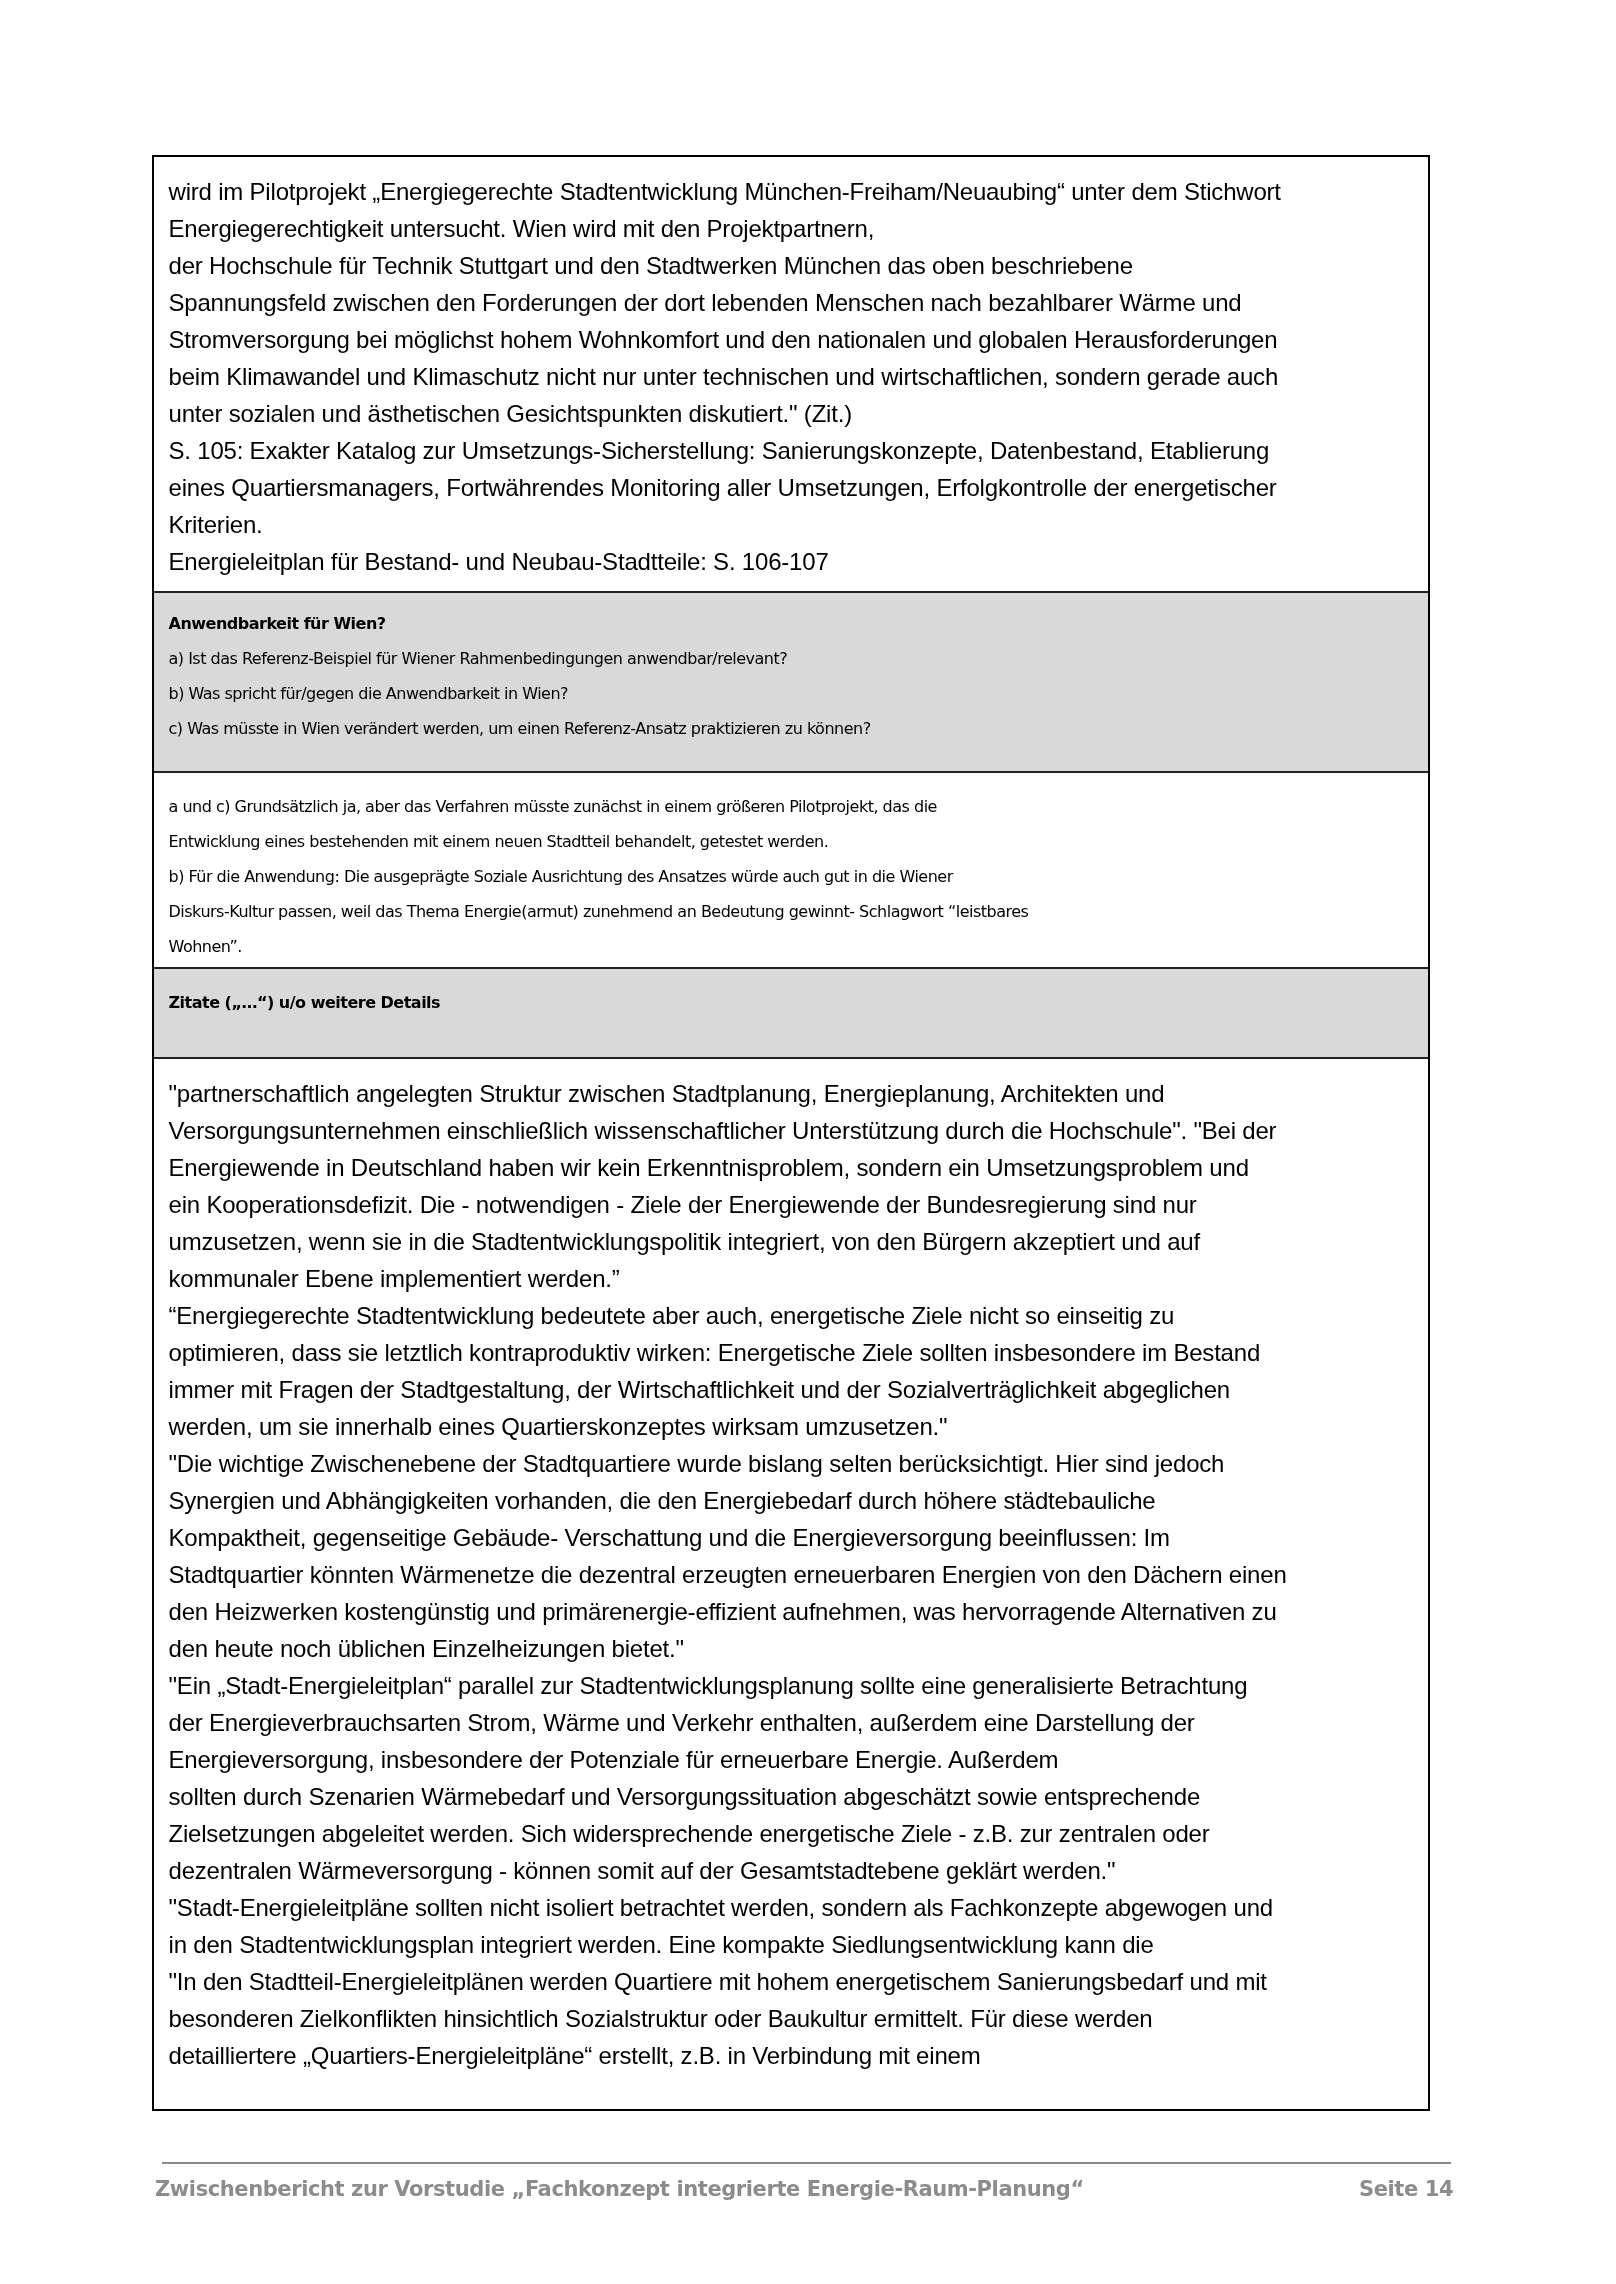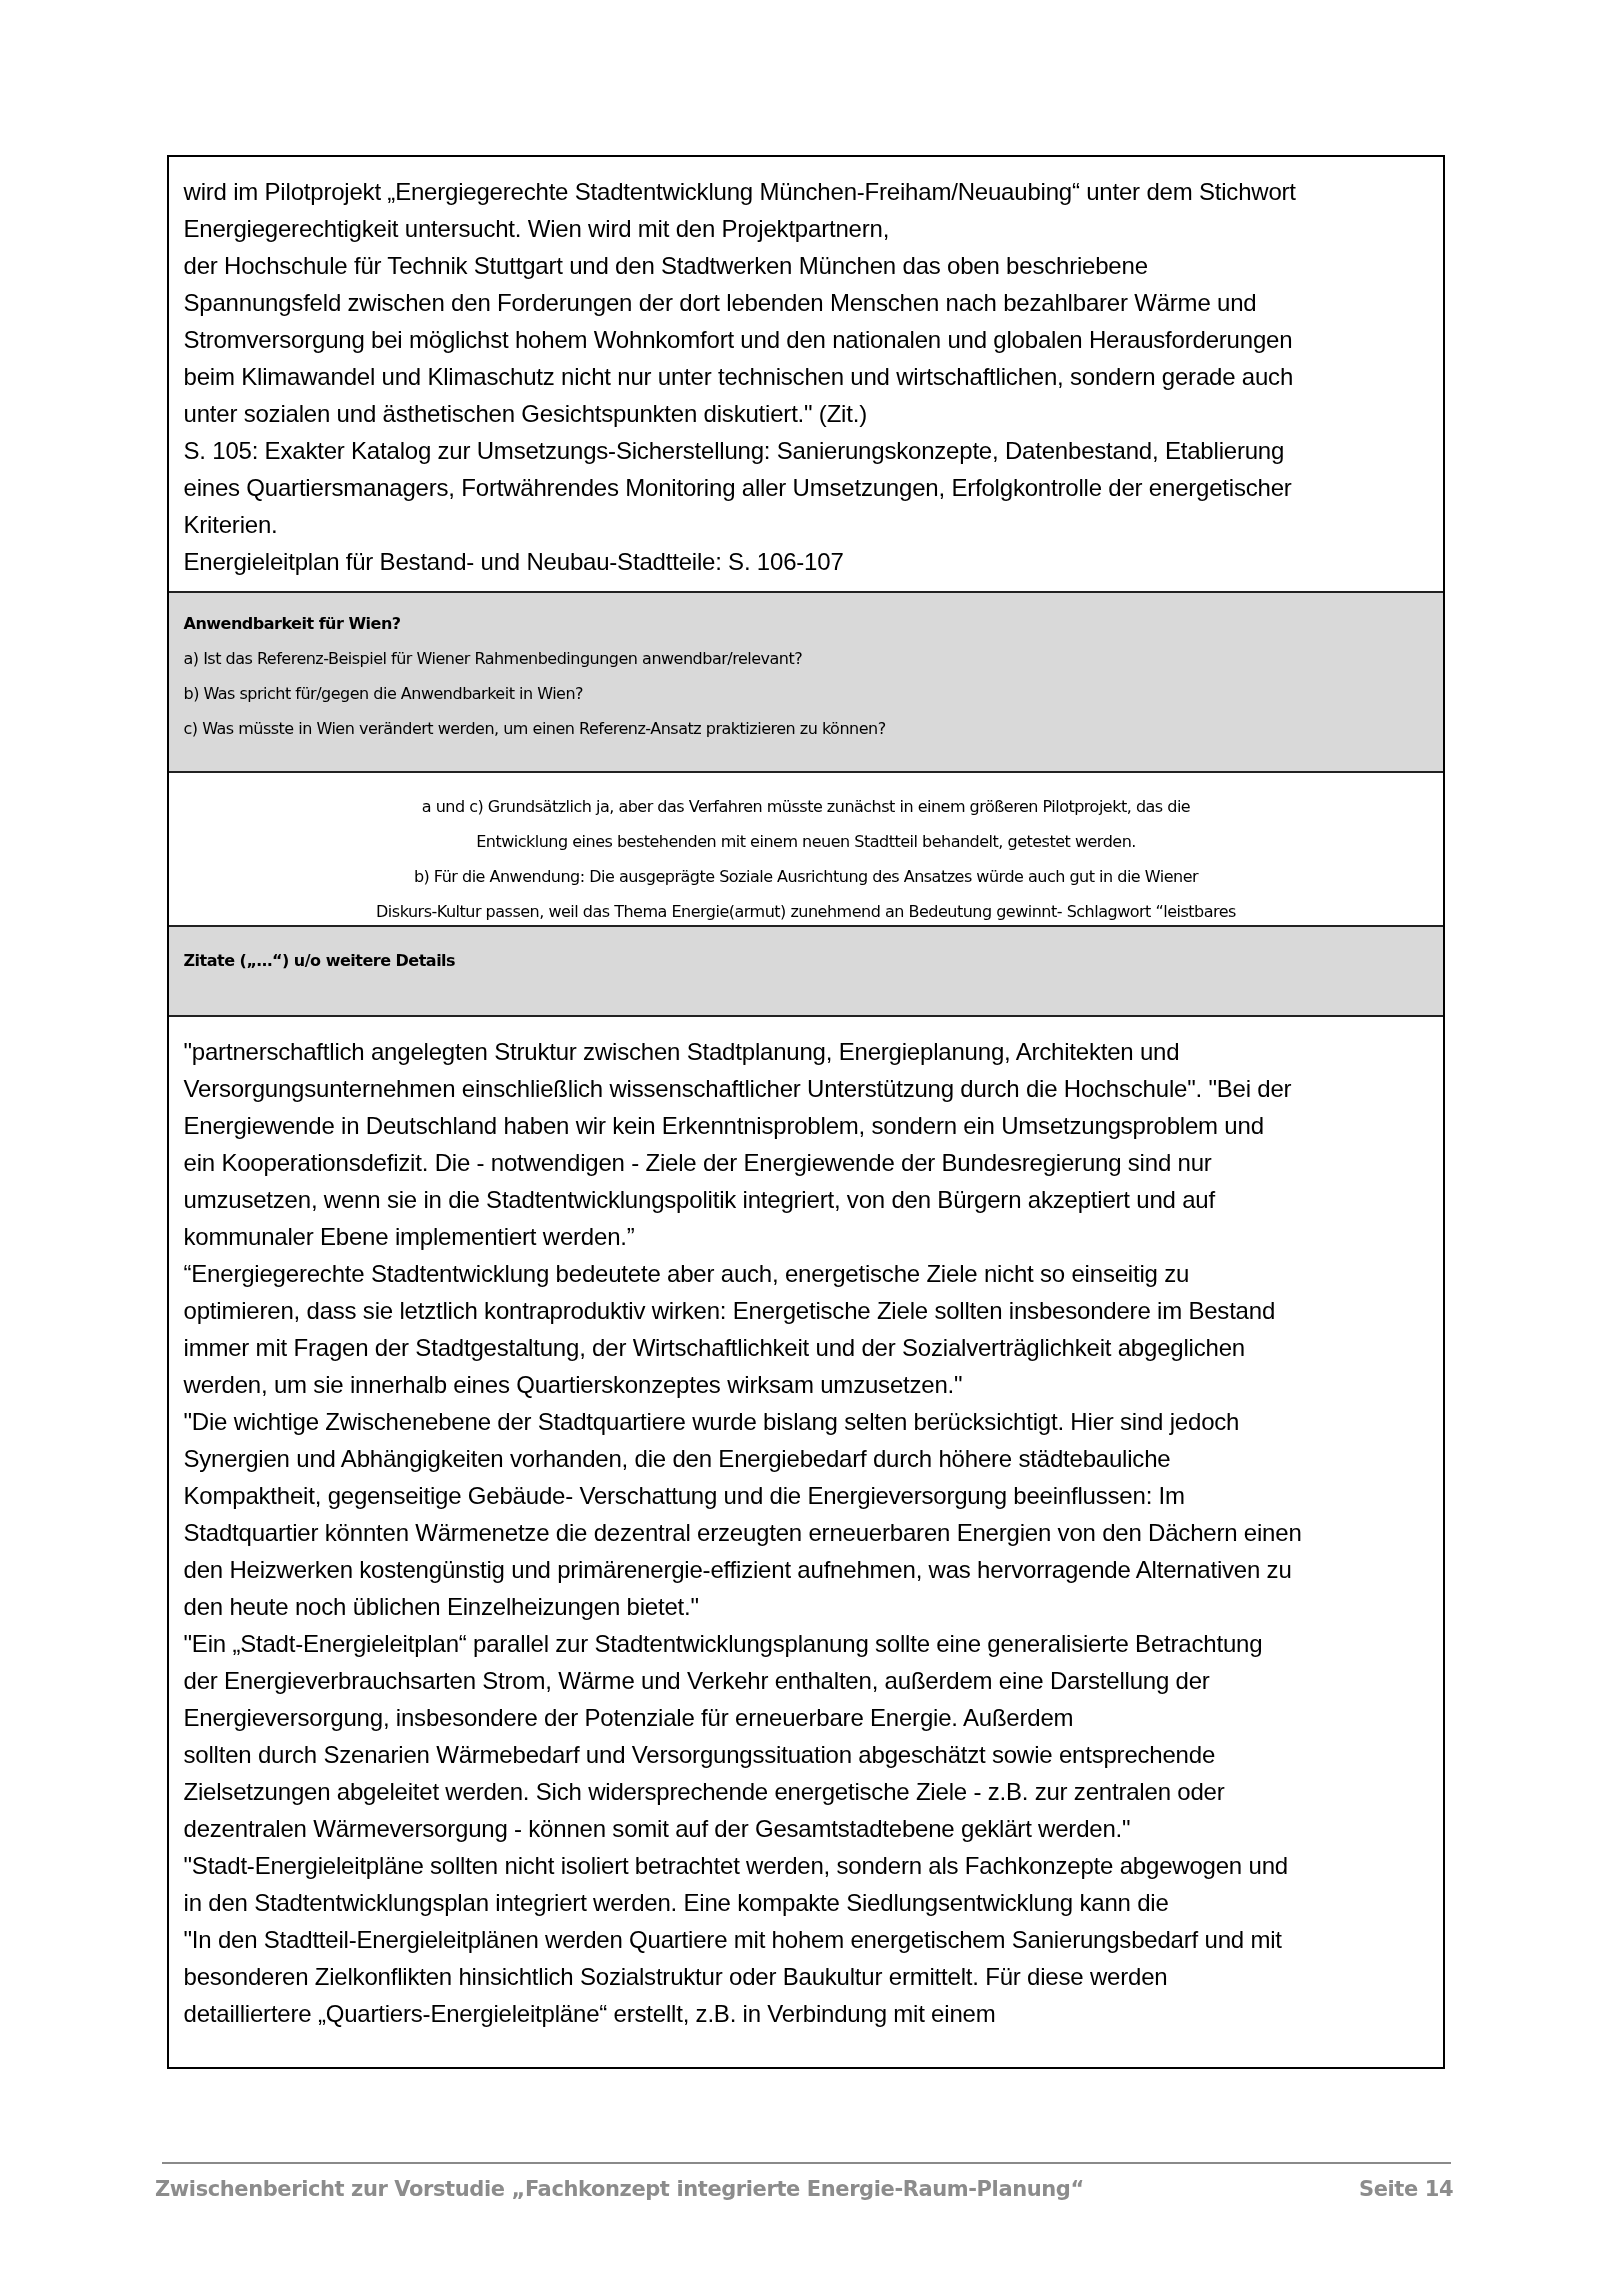--- a/index.html
+++ b/index.html
@@ -1,28 +1,28 @@
 <!DOCTYPE html>
 <html style="font-size:13px"><head>
 <meta charset="utf-8">
 <style>
   html, body { margin: 0; padding: 0; background: #ffffff; }
   body { width: 1616px; height: 2284px; position: relative; overflow: hidden; }
   .page-table {
-    position: absolute; left: 167px; top: 155px; width: 1278px;
+    position: absolute; left: 152px; top: 155px; width: 1278px;
     border: 2.4px solid #000; box-sizing: border-box;
   }
   .row { border-bottom: 2.4px solid #222; box-sizing: border-box; position: relative; }
   .row:last-child { border-bottom: none; }
   .row.gray { background: #d9d9d9; }
   .sans { font-family: "Liberation Sans", sans-serif; font-size: 24px; line-height: 37px; color: #000; letter-spacing: -0.2px; }
   .cond { font-family: "DejaVu Sans", sans-serif; font-size: 16px; line-height: 35px; color: #000; letter-spacing: -0.5px; }
   .r1 { height: 436px; padding: 16px 14.5px 0 14.5px; box-sizing: border-box; }
   .r2 { height: 180px; padding: 13px 14.5px 0 14.5px; box-sizing: border-box; }
-  .r3 { height: 154px; padding: 16px 14.5px 0 14.5px; box-sizing: border-box; text-align: center; }
+  .r3 { height: 196px; padding: 16px 14.5px 0 14.5px; box-sizing: border-box; }
   .r4 { height: 90px; padding: 16px 14.5px 0 14.5px; box-sizing: border-box; }
   .r5 { height: 1050px; padding: 16px 14.5px 0 14.5px; box-sizing: border-box; }
   .line { display: block; white-space: nowrap; }
   .bold { font-weight: bold; }
   .footer-rule { position: absolute; left: 162px; top: 2162px; width: 1289px; height: 2.4px; background: #8a8a8a; }
   .footer-left, .footer-right {
     position: absolute; top: 2177px; font-family: "DejaVu Sans", sans-serif; font-size: 21px;
     color: #8c8c8c; letter-spacing: -0.4px; white-space: nowrap; font-weight: bold;
   }
   .footer-left { left: 155px; }

